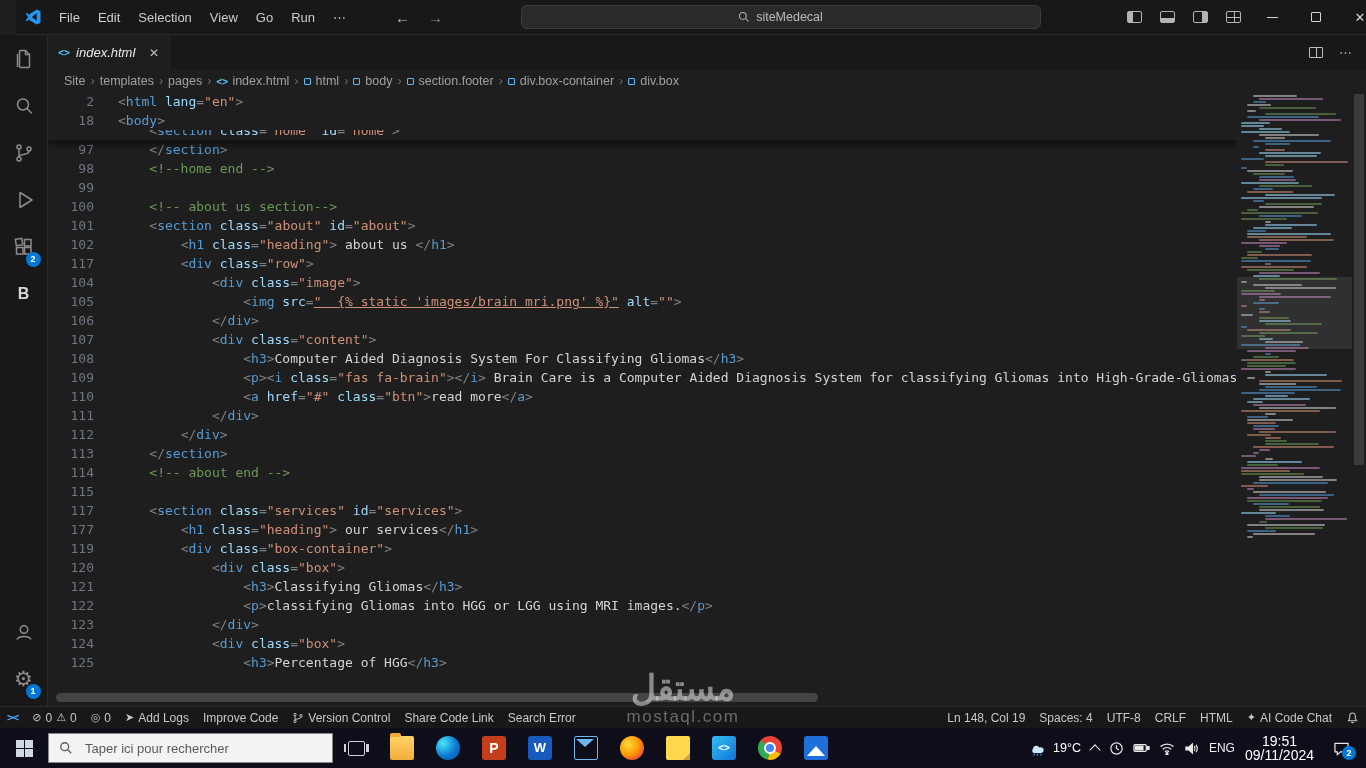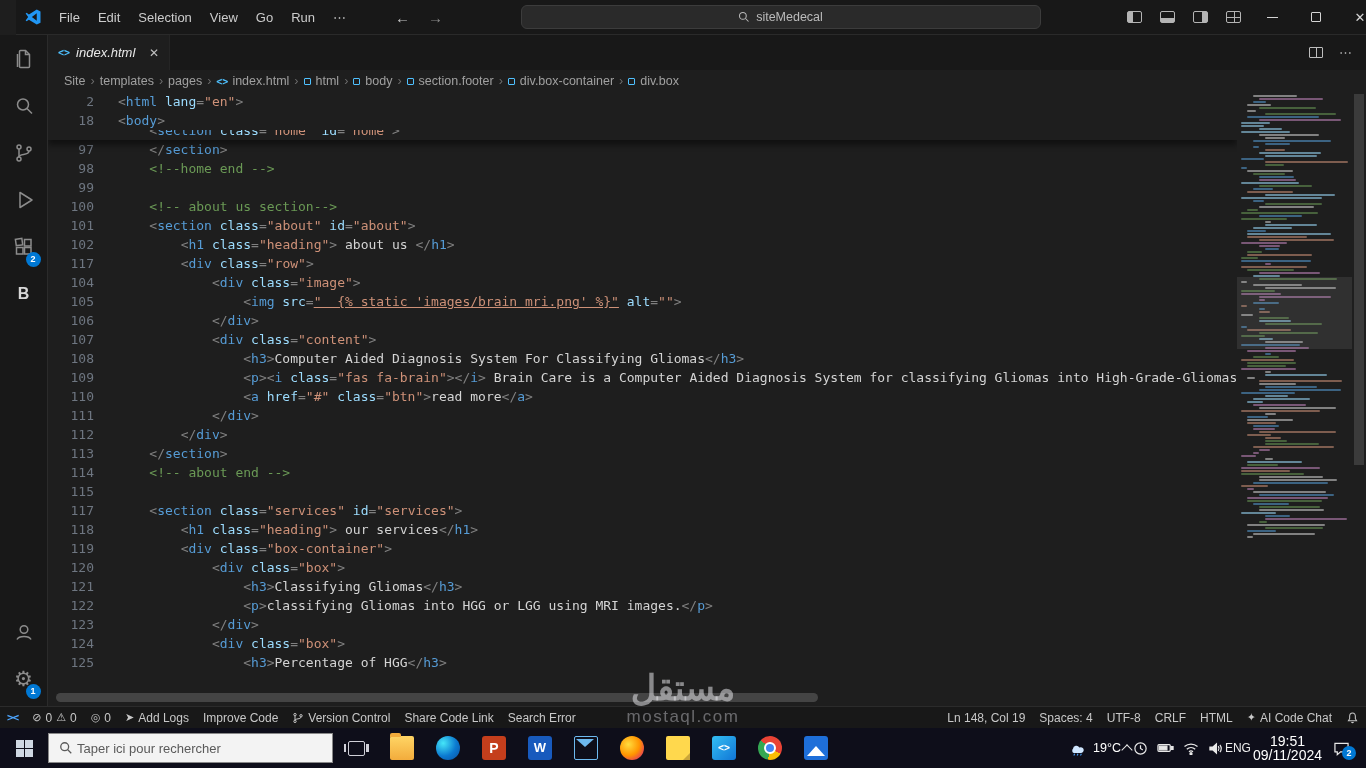--- a/index.html
+++ b/index.html
@@ -81,21 +81,21 @@
 .sb-item{display:flex;align-items:center;gap:4px;padding:0 7px;height:22px;cursor:default;white-space:nowrap}
 .remote-glyph{color:#4da6ff;font-family:"DejaVu Sans Mono",monospace;font-weight:700;font-size:11px;letter-spacing:-1px}
 .sb-ic{font-size:11px}
 .sb-item svg{stroke:#c8c8c8;fill:none;stroke-width:1.3}
 
 
 .taskbar{position:absolute;left:0;top:728px;width:1366px;height:40px;background:#0e0e1a;display:flex;align-items:center;z-index:50}
 .tb-start{width:48px;height:40px;display:flex;align-items:center;justify-content:center}
 .winlogo{width:17px;height:17px;display:grid;grid-template-columns:8px 8px;grid-template-rows:8px 8px;gap:1px}
 .winlogo span{background:#cfd8e3}
-.tb-search{width:285px;height:30px;background:#f3f3f3;display:flex;align-items:center;gap:4px;padding:0 10px;color:#5a5a5a;font-size:13px;border:1px solid #888}
+.tb-search{width:285px;height:30px;background:#f3f3f3;display:flex;align-items:center;gap:12px;padding:0 10px;color:#5a5a5a;font-size:13px;border:1px solid #888}
 .tb-taskview{width:46px;height:40px;display:flex;align-items:center;justify-content:center}
 .tv-ic{width:17px;height:15px;border:1.5px solid #d0d0d8;border-radius:2px;position:relative}
 .tv-ic::before{content:"";position:absolute;left:-5px;top:2px;width:2.5px;height:8px;background:#d0d0d8}
 .tv-ic::after{content:"";position:absolute;right:-5px;top:2px;width:2.5px;height:8px;background:#d0d0d8}
 .tb-apps{display:flex;align-items:center}
 .tb-app{width:46px;height:40px;display:flex;align-items:center;justify-content:center}
 .appic{width:24px;height:24px;position:relative}
 .ic-explorer{background:linear-gradient(#ffd565,#f3ac3c);border-radius:2px}
 .ic-explorer::before{content:"";position:absolute;top:-3px;left:0;width:11px;height:4px;background:#f3ac3c;border-radius:2px 2px 0 0}
 .ic-edge{border-radius:50%;background:radial-gradient(circle at 30% 30%,#45e6f8,#0b79d0 55%,#0a4f9e)}
@@ -108,21 +108,21 @@
 .ic-firefox{border-radius:50%;background:radial-gradient(circle at 35% 35%,#ffdc3e,#ff9500 50%,#e3355f 85%)}
 .ic-sticky-notes{background:#ffd84d;border-radius:2px}
 .ic-sticky-notes::before{content:"";position:absolute;right:0;bottom:0;border-left:7px solid transparent;border-bottom:7px solid #caa53a}
 .ic-vscode{background:linear-gradient(135deg,#33bef2,#1176d6);border-radius:3px}
 .ic-vscode::before{content:"<>";color:#fff;font-weight:700;font-size:10px;font-family:"DejaVu Sans Mono",monospace;display:block;text-align:center;line-height:24px}
 .ic-chrome{border-radius:50%;background:conic-gradient(#ea4335 0 120deg,#fbbc05 120deg 190deg,#34a853 190deg 310deg,#ea4335 310deg 360deg)}
 .ic-chrome::after{content:"";position:absolute;inset:24%;background:#4285f4;border:2.5px solid #fff;border-radius:50%}
 .ic-photos{background:#1e6fd9;border-radius:3px}
 .ic-photos::before{content:"";position:absolute;left:3px;bottom:4px;border-left:9px solid transparent;border-right:9px solid transparent;border-bottom:10px solid #fff}
 .tb-spacer{flex:1}
-.tb-sys{display:flex;align-items:center;gap:2px;padding-right:8px;color:#eee}
+.tb-sys{display:flex;align-items:center;gap:10px;padding-right:8px;color:#eee}
 .weather{display:flex;align-items:center;gap:5px;font-size:12.5px;color:#fff}
 .chev{width:8px;height:8px;border-left:1.6px solid #e8e8e8;border-top:1.6px solid #e8e8e8;transform:rotate(45deg);margin-top:3px}
 .tray svg{stroke:#e8e8e8;fill:none;stroke-width:1.3}
 .tray{display:flex;align-items:center;gap:9px}
 .lang{font-size:12px}
 .timedate{font-size:14px;text-align:center;line-height:14px;color:#fff}
 .notif{position:relative;width:34px;display:flex;justify-content:center}
 .notif .nbadge{position:absolute;right:2px;bottom:-4px;min-width:14px;height:14px;border-radius:7px;background:#0078d4;color:#fff;font-size:9px;line-height:14px;text-align:center;font-weight:700}
 
 
@@ -383,21 +383,21 @@
           </div>
           <div class="line">
             <span class="ln">115</span>
             <span class="code"></span>
           </div>
           <div class="line">
             <span class="ln">117</span>
             <span class="code"><span class="tok-x">    </span><span class="tok-p">&lt;</span><span class="tok-t">section</span><span class="tok-a"> class</span><span class="tok-p">=</span><span class="tok-s">"services"</span><span class="tok-a"> id</span><span class="tok-p">=</span><span class="tok-s">"services"</span><span class="tok-p">&gt;</span></span>
           </div>
           <div class="line">
-            <span class="ln">118</span>
+            <span class="ln">177</span>
             <span class="code"><span class="tok-x">        </span><span class="tok-p">&lt;</span><span class="tok-t">h1</span><span class="tok-a"> class</span><span class="tok-p">=</span><span class="tok-s">"heading"</span><span class="tok-p">&gt;</span><span class="tok-x"> our services</span><span class="tok-p">&lt;/</span><span class="tok-t">h1</span><span class="tok-p">&gt;</span></span>
           </div>
           <div class="line">
             <span class="ln">119</span>
             <span class="code"><span class="tok-x">        </span><span class="tok-p">&lt;</span><span class="tok-t">div</span><span class="tok-a"> class</span><span class="tok-p">=</span><span class="tok-s">"box-container"</span><span class="tok-p">&gt;</span></span>
           </div>
           <div class="line">
             <span class="ln">120</span>
             <span class="code"><span class="tok-x">            </span><span class="tok-p">&lt;</span><span class="tok-t">div</span><span class="tok-a"> class</span><span class="tok-p">=</span><span class="tok-s">"box"</span><span class="tok-p">&gt;</span></span>
           </div>

